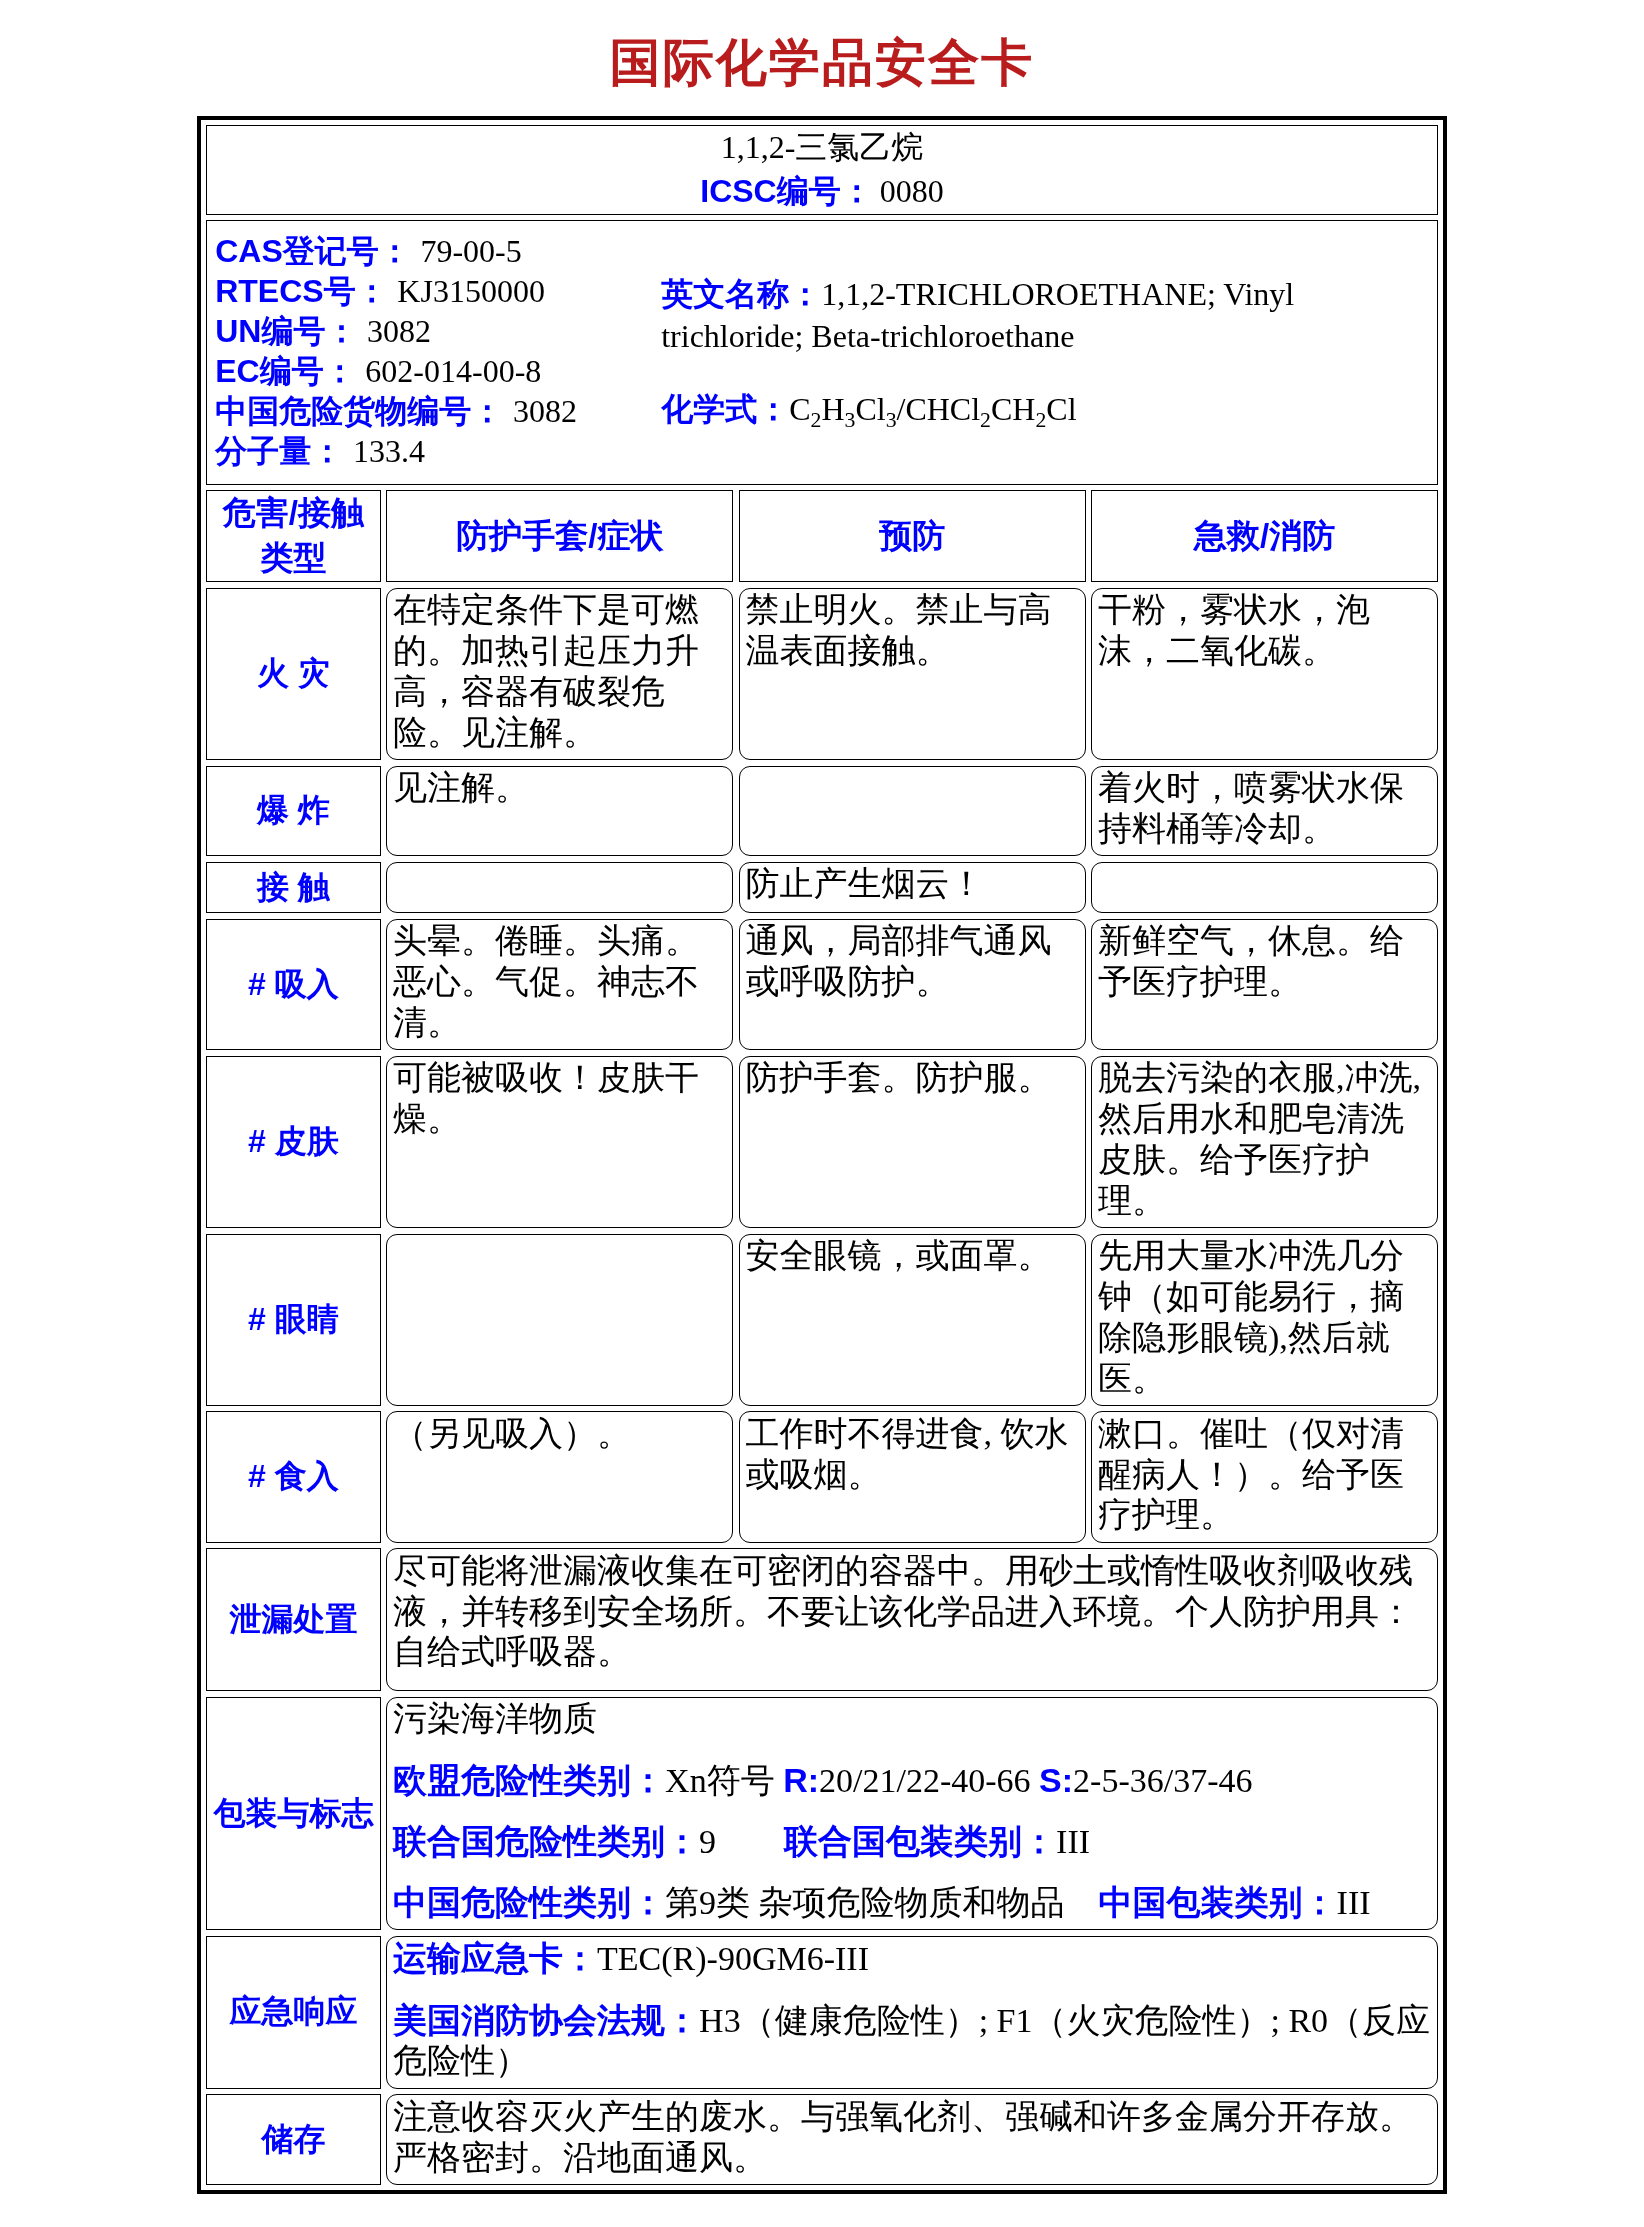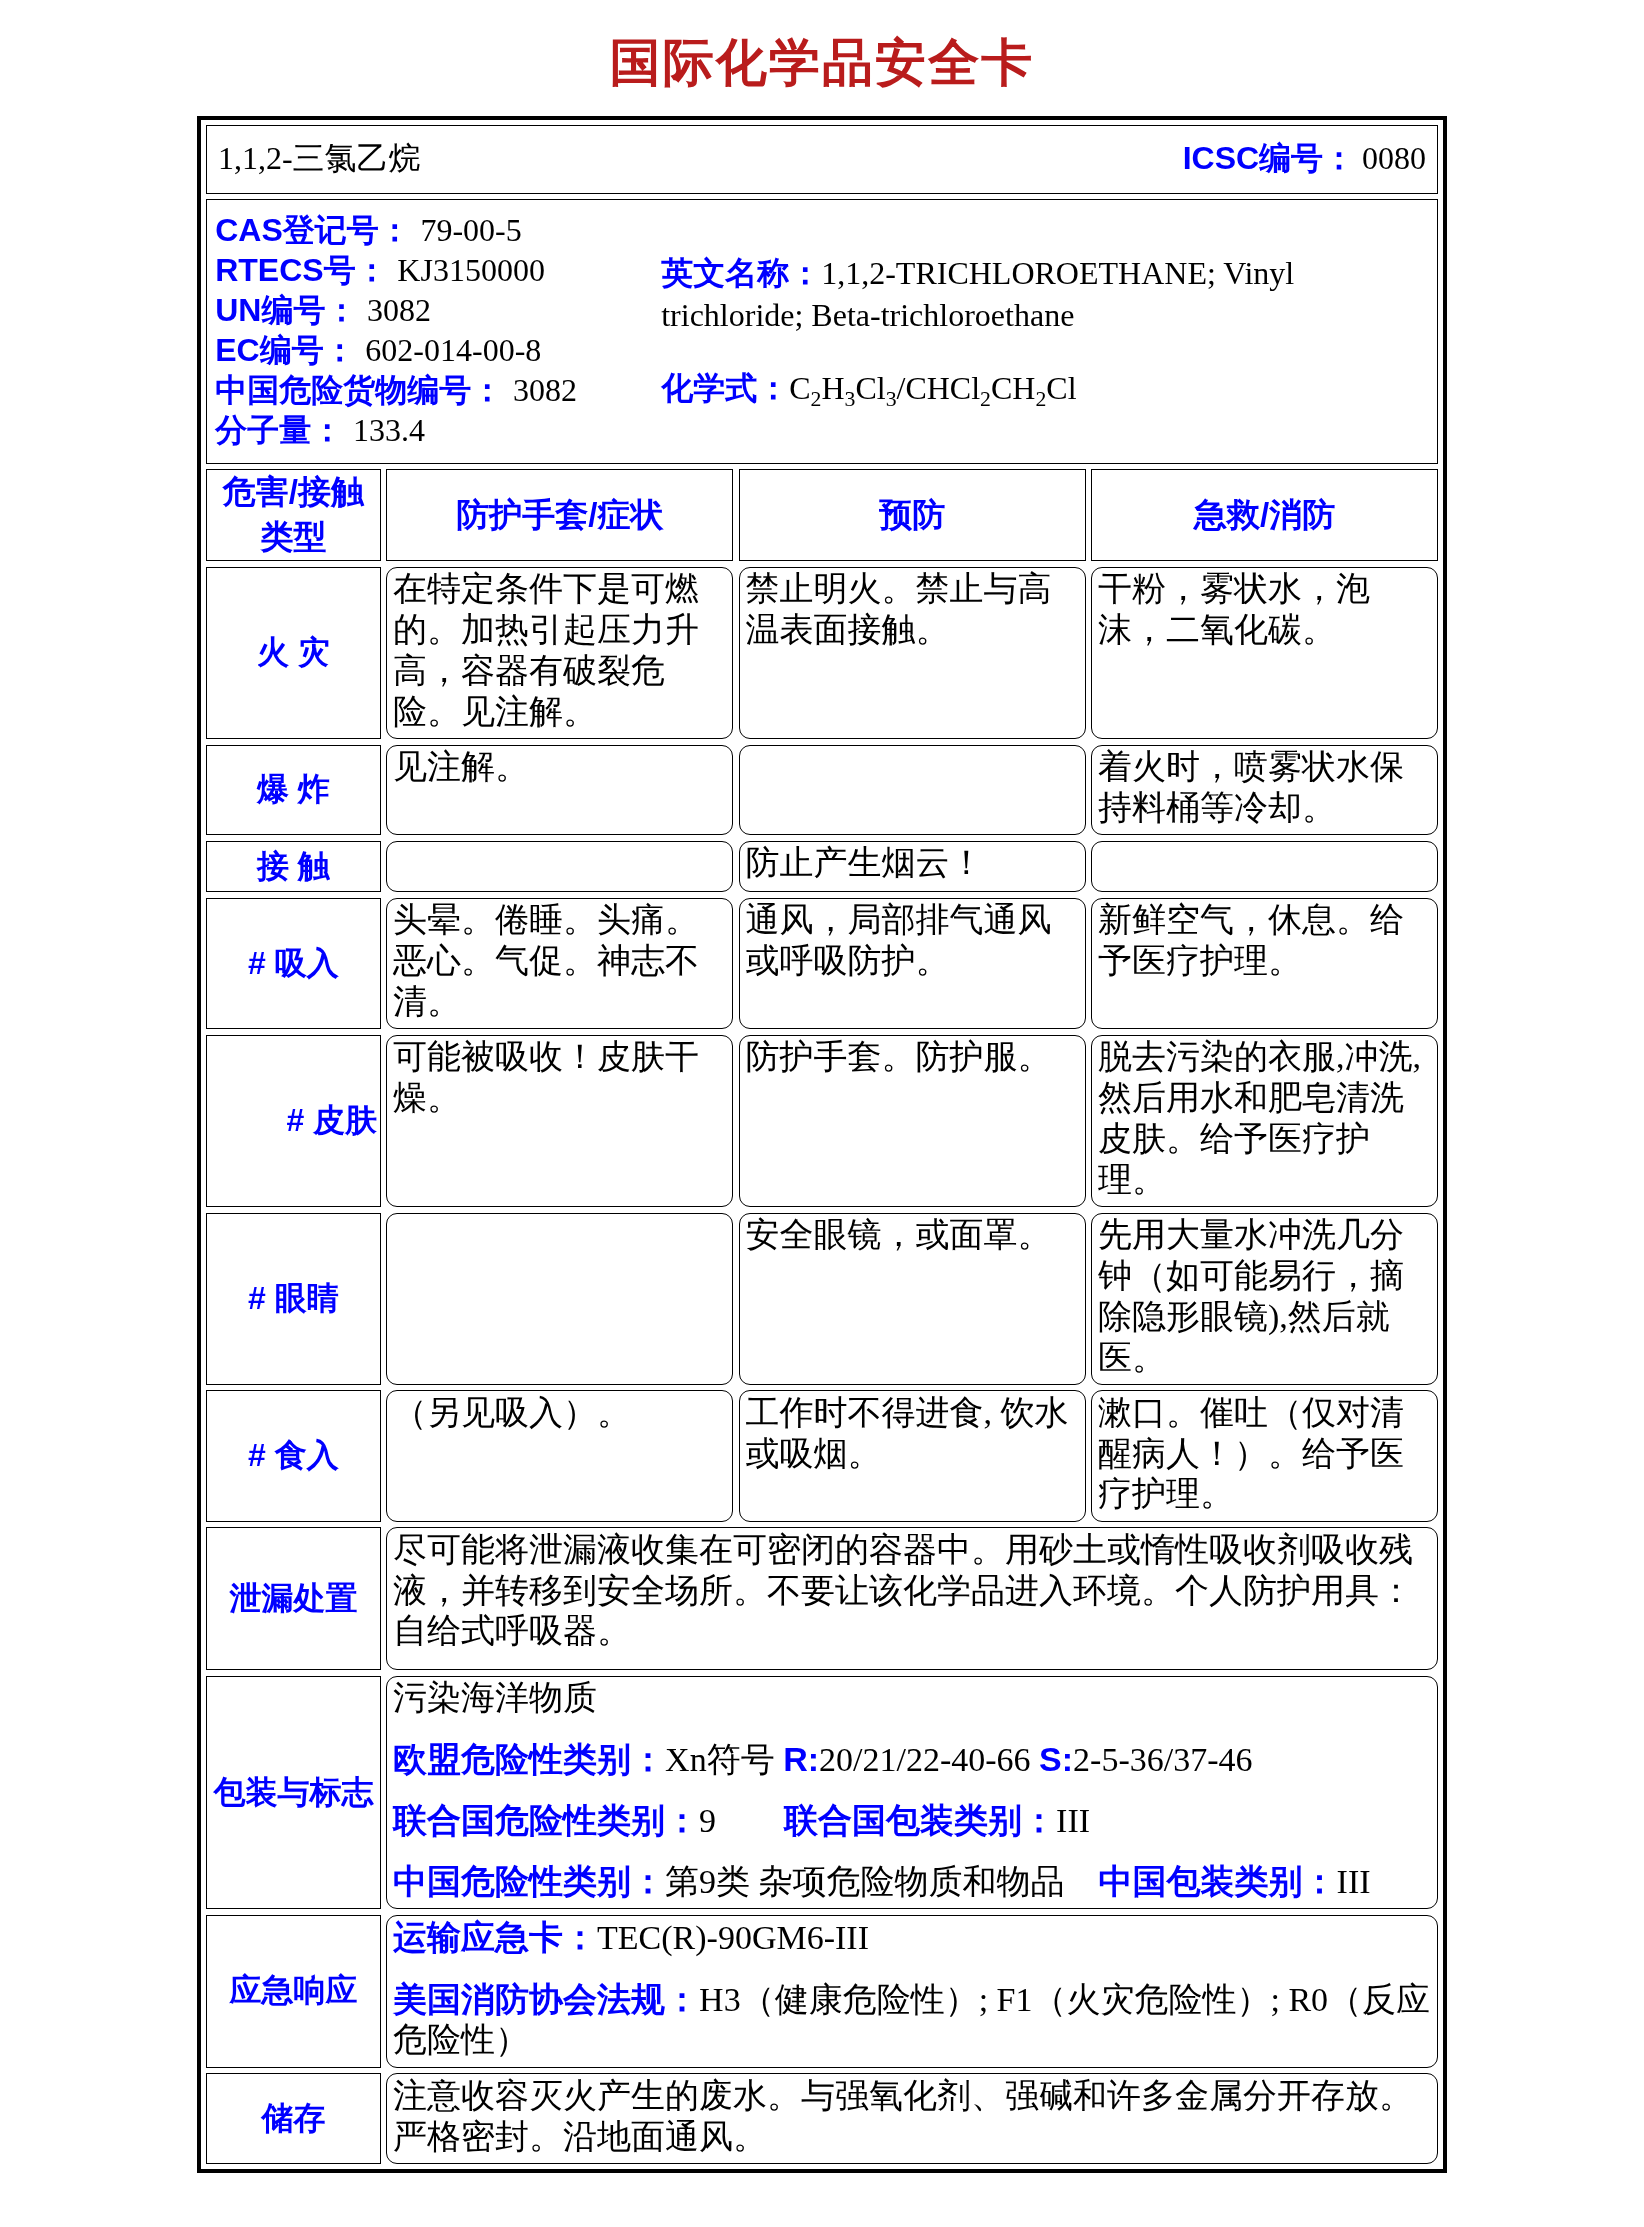--- a/index.html
+++ b/index.html
@@ -18,21 +18,21 @@
     border:4.2px solid #000;padding:4.9px;
     display:flex;flex-direction:column;gap:5.6px;background:#fff;
   }
   .box{border:1.4px solid #000;box-sizing:border-box;background:#fff;}
   .blue{color:#0000ff;font-family:"Liberation Sans","DejaVu Sans",sans-serif;font-weight:bold;}
   .black-text{color:#000;}
 
   
   .name-row{
     min-height:69px;display:flex;justify-content:space-between;align-items:center;
-    padding:0 11px;font-size:32px;
+    padding:0 11px;font-size:32px;flex-direction:column;
   }
   .icsc-wrap{white-space:nowrap;}
   .icsc-wrap .val{margin-left:7px;}
 
   
   .id-section{display:flex;padding:9.7px 0 12.5px;min-height:258px;}
   .id-left{
     width:446px;flex:0 0 auto;padding-left:8.3px;
     display:flex;flex-direction:column;justify-content:space-between;
   }
@@ -56,21 +56,21 @@
   .wide{grid-column:2 / 5;}
   .wide p{margin:0 0 19.4px;}
   .wide p:last-child{margin-bottom:0;}
 
   
   .h-hdr{min-height:92px;}
   .h-r0{min-height:142px;}
   .h-r1{min-height:71px;}
   .h-r2{min-height:37px;}
   .h-r3{min-height:68px;}
-  .h-r4{min-height:100px;justify-content:flex-end;}
+  .h-r4{min-height:100px;}
   .h-r5{min-height:126px;}
   .h-r6{min-height:110px;}
   .h-w0{min-height:143px;}
   .h-w1{min-height:192px;}
   .h-w2{min-height:132px;}
   .h-w3{min-height:74px;}
 </style>
 </head>
 <body>
 

